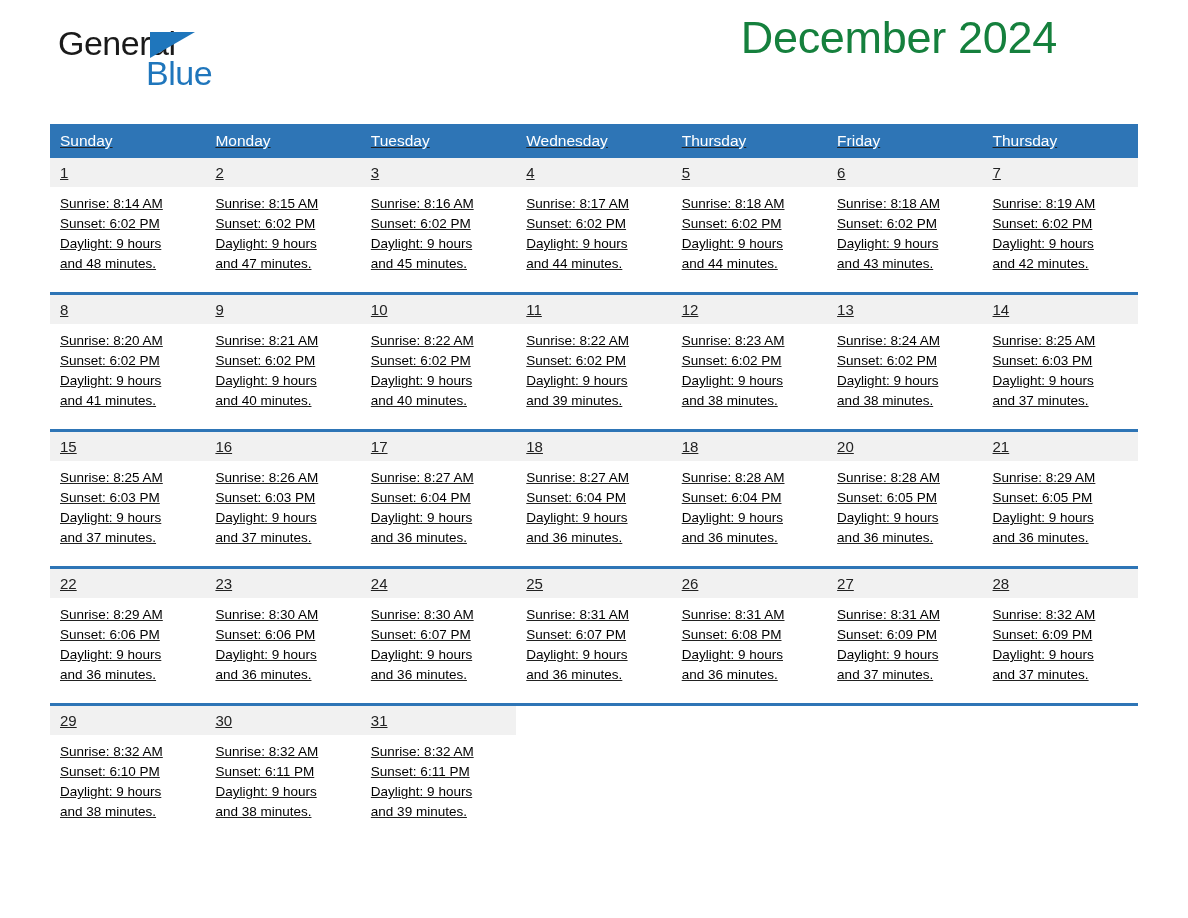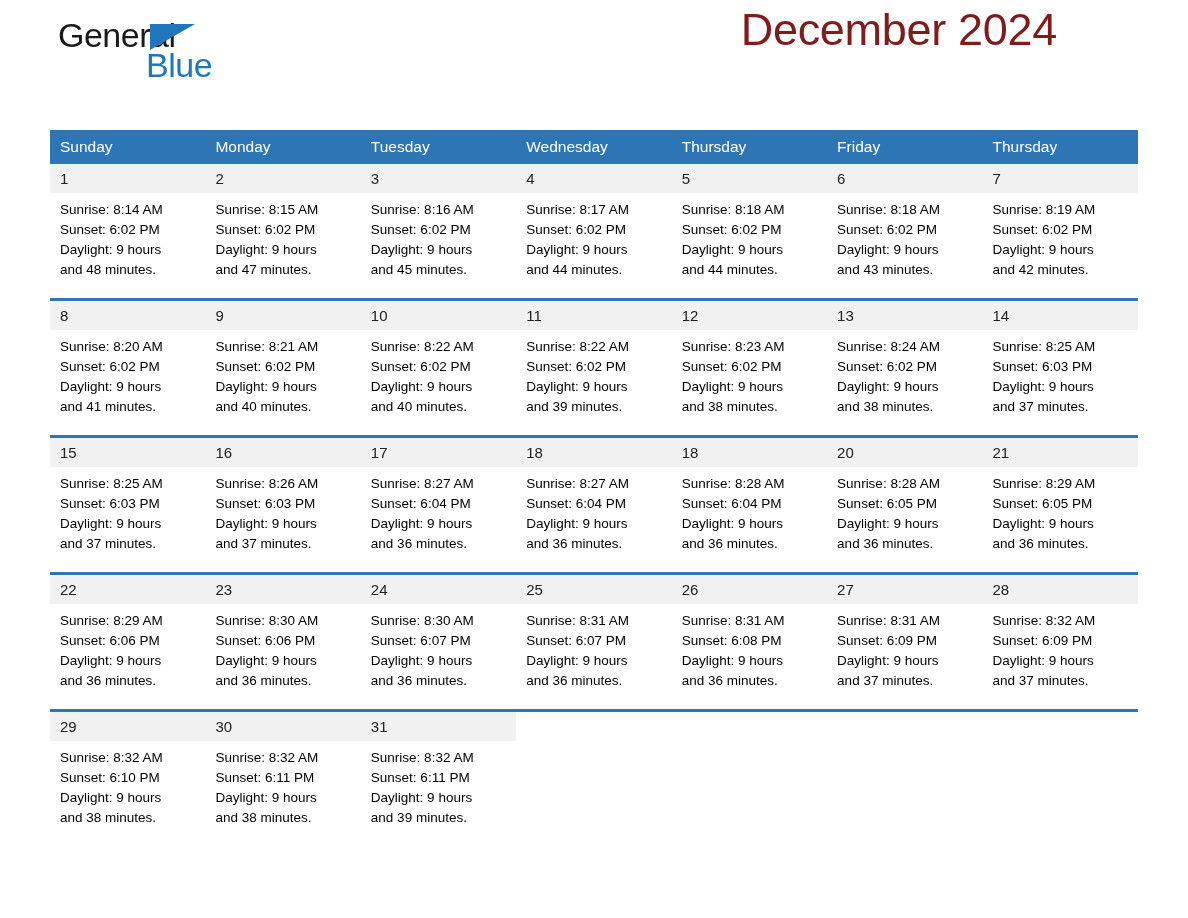--- a/index.html
+++ b/index.html
@@ -14,21 +14,21 @@
     font-family: "Liberation Sans", sans-serif;
     color: #222222;
     overflow: hidden;
   }
 
   .page {
     position: relative;
     width: 1107px;
     height: 918px;
     box-sizing: border-box;
-    padding: 4px 50px;
+    padding: 12px 50px;
   }
 
   
   .header {
     position: relative;
     height: 110px;
     display: flex;
     align-items: flex-start;
     justify-content: space-between;
   }
@@ -69,39 +69,40 @@
     margin-left: 20px;
   }
 
   .titles {
     text-align: right;
     padding-top: 2px;
   }
   .month-title {
     font-size: 45px;
     font-weight: normal;
-    color: #7f1d1d;
+    color: #15803d;
     line-height: 1.05;
     letter-spacing: -0.3px;
     white-space: nowrap;
   }
   .location {
     margin-top: 12px;
     font-size: 25px;
     font-weight: normal;
     color: #1a1a1a;
     white-space: nowrap;
   }
 
   
   .calendar {
-    margin-top: 16px;
+    margin-top: 2px;
     width: 1088px;
     border-collapse: collapse;
     table-layout: fixed;
+    text-decoration: underline;
   }
   .calendar th {
     background: #2e75b6;
     color: #ffffff;
     font-weight: normal;
     font-size: 15.5px;
     text-align: left;
     padding: 8px 0 8px 10px;
     height: 18px;
     border: none;

